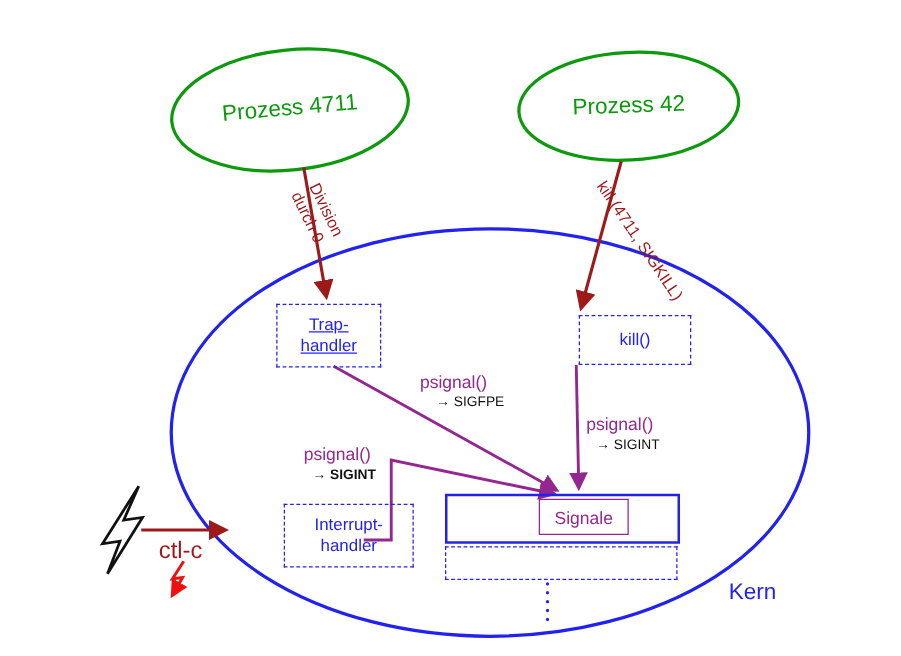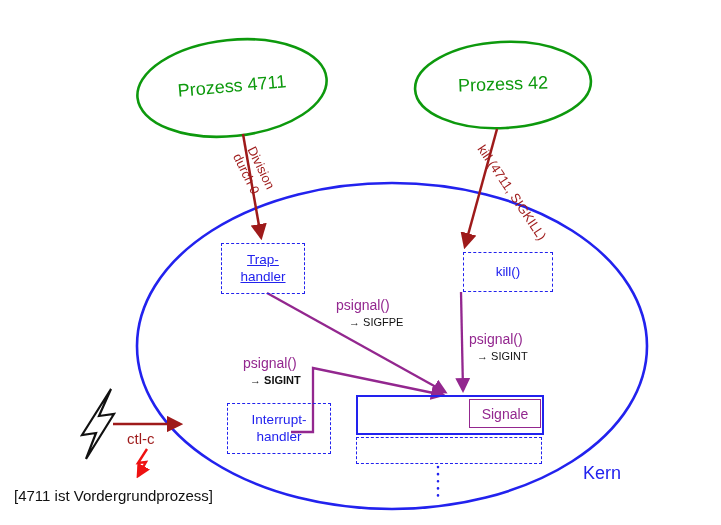--- a/index.html
+++ b/index.html
@@ -39,21 +39,20 @@
     position:absolute;
     border:2.2px solid var(--blue);
     background:transparent;
   }
   .signale-box{
     position:absolute;
     border:1.6px solid var(--purple);
     color:var(--purple);
     display:flex;align-items:center;justify-content:center;
     font-size:14px;
-    margin-left:38px;
   }
   .rot{transform-origin:0 0;}
 </style>
 </head>
 <body>
 
 <div id="stage">
 
   <svg width="721" height="525" viewBox="0 0 721 525">
     <defs>
@@ -109,17 +108,16 @@
 
   <div class="label purple-text" style="left:336px;top:297px;font-size:14px;">psignal()</div>
   <div class="label sig-text" style="left:349px;top:316px;">→ SIGFPE</div>
 
   <div class="label purple-text" style="left:469px;top:331px;font-size:14px;">psignal()</div>
   <div class="label sig-text" style="left:477px;top:350px;">→ SIGINT</div>
 
   <div class="label purple-text" style="left:243px;top:355px;font-size:14px;">psignal()</div>
   <div class="label sig-text" style="left:250px;top:374px;font-weight:bold;">→ SIGINT</div>
 
-  <div class="label darkred-text" style="left:127px;top:430px;font-size:15px;">ctl-c</div>
+  <div class="label darkred-text" style="left:127px;top:430px;font-size:19px;">ctl-c</div>
 
-  <div class="label" style="left:14px;top:487px;font-size:15px;color:var(--black);">[4711 ist Vordergrundprozess]</div>
 
 </div>
 
 </body></html>

